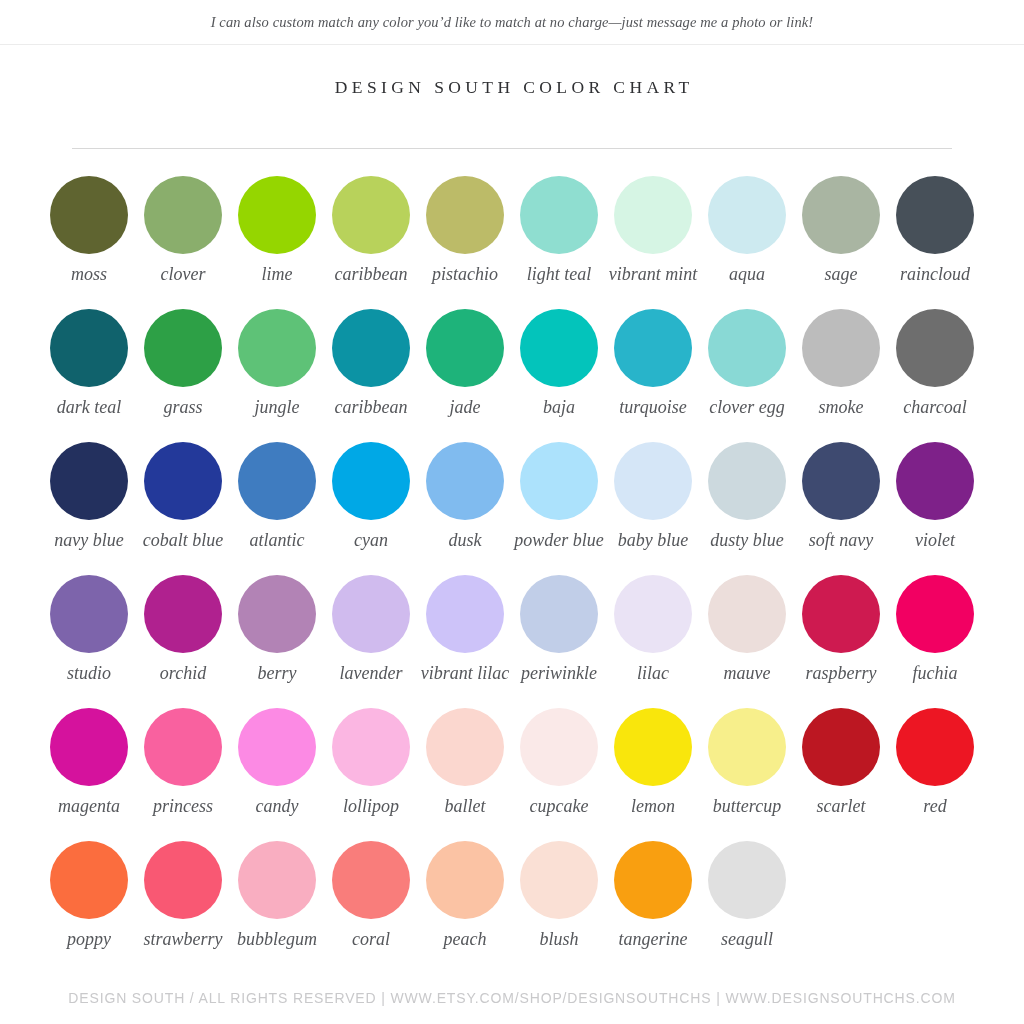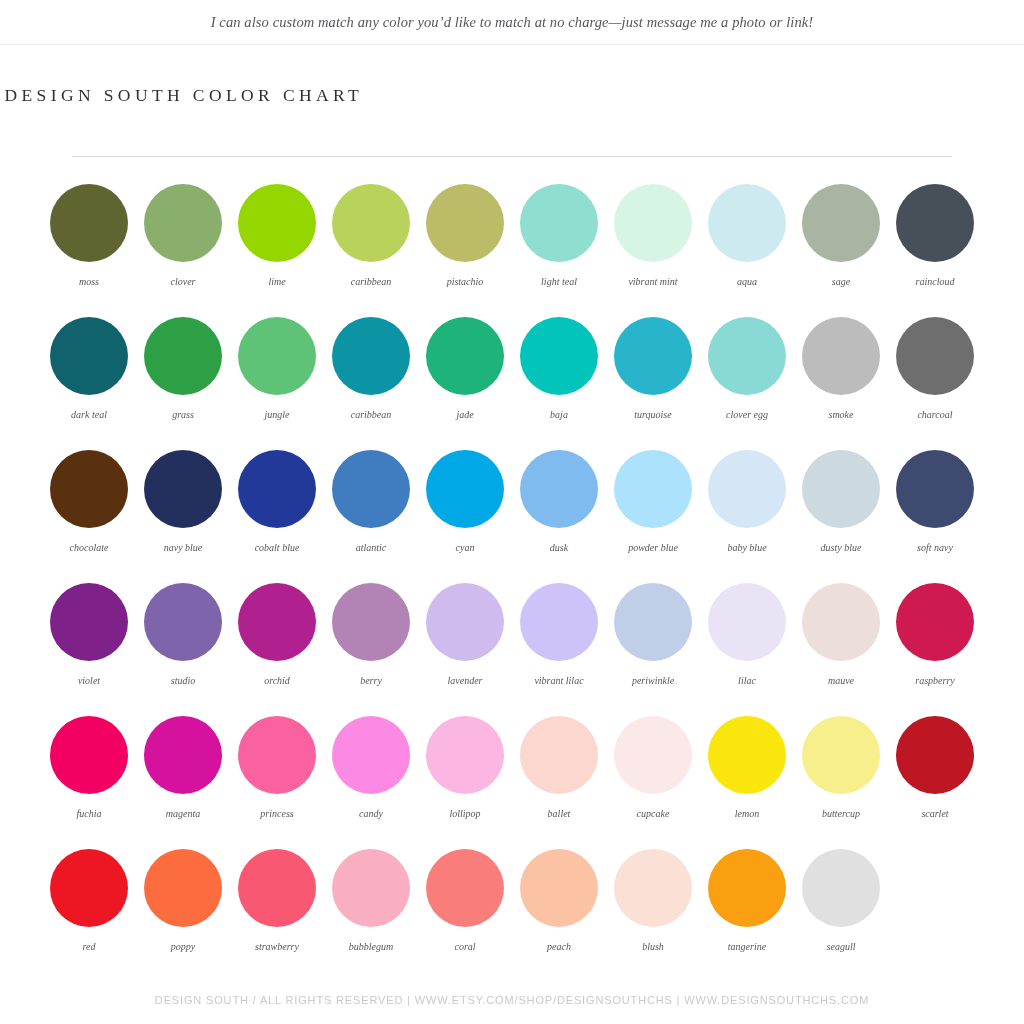--- a/index.html
+++ b/index.html
@@ -36,21 +36,22 @@
     white-space: nowrap;
   }
   .banner-rule {
     height: 1px;
     width: 100%;
     background: #ececec;
   }
 
   
   .title-wrap {
-    margin-top: 40px;
+    margin-top: 32px;
+    text-align: center;
   }
   .chart-title {
     font-family: "Liberation Serif", serif;
     font-size: 17.5px;
     letter-spacing: 4.4px;
     color: #2f3033;
     text-indent: 4.4px;
   }
 
   .title-rule {
@@ -81,39 +82,39 @@
     width: 78px;
     height: 78px;
     border-radius: 50%;
     flex: 0 0 auto;
   }
 
   .swatch-label {
     margin-top: 12px;
     font-family: "Liberation Serif", serif;
     font-style: italic;
-    font-size: 10px;
+    font-size: 18px;
     line-height: 16.5px;
     color: #55575b;
     text-align: center;
     max-width: 92px;
     word-spacing: 0px;
   }
 
   
   .footer {
     position: absolute;
     left: 0;
     right: 0;
     bottom: 18px;
     text-align: center;
   }
   .footer-text {
     font-family: "Liberation Sans", sans-serif;
-    font-size: 11px;
+    font-size: 14px;
     letter-spacing: 0.85px;
     color: #c9c9cb;
     white-space: nowrap;
   }
 </style>
 </head>
 <body>
 
 <div class="page">
 
@@ -203,24 +204,20 @@
       </div>
       <div class="cell">
         <div class="swatch" style="background: rgb(188, 188, 188);"></div>
         <div class="swatch-label">smoke</div>
       </div>
       <div class="cell">
         <div class="swatch" style="background: rgb(110, 110, 110);"></div>
         <div class="swatch-label">charcoal</div>
       </div>
       <div class="cell">
-        <div class="swatch" style="background: rgb(89, 49, 15);"></div>
-        <div class="swatch-label">chocolate</div>
-      </div>
-      <div class="cell">
         <div class="swatch" style="background: rgb(35, 48, 94);"></div>
         <div class="swatch-label">navy blue</div>
       </div>
       <div class="cell">
         <div class="swatch" style="background: rgb(35, 57, 154);"></div>
         <div class="swatch-label">cobalt blue</div>
       </div>
       <div class="cell">
         <div class="swatch" style="background: rgb(63, 124, 192);"></div>
         <div class="swatch-label">atlantic</div>

